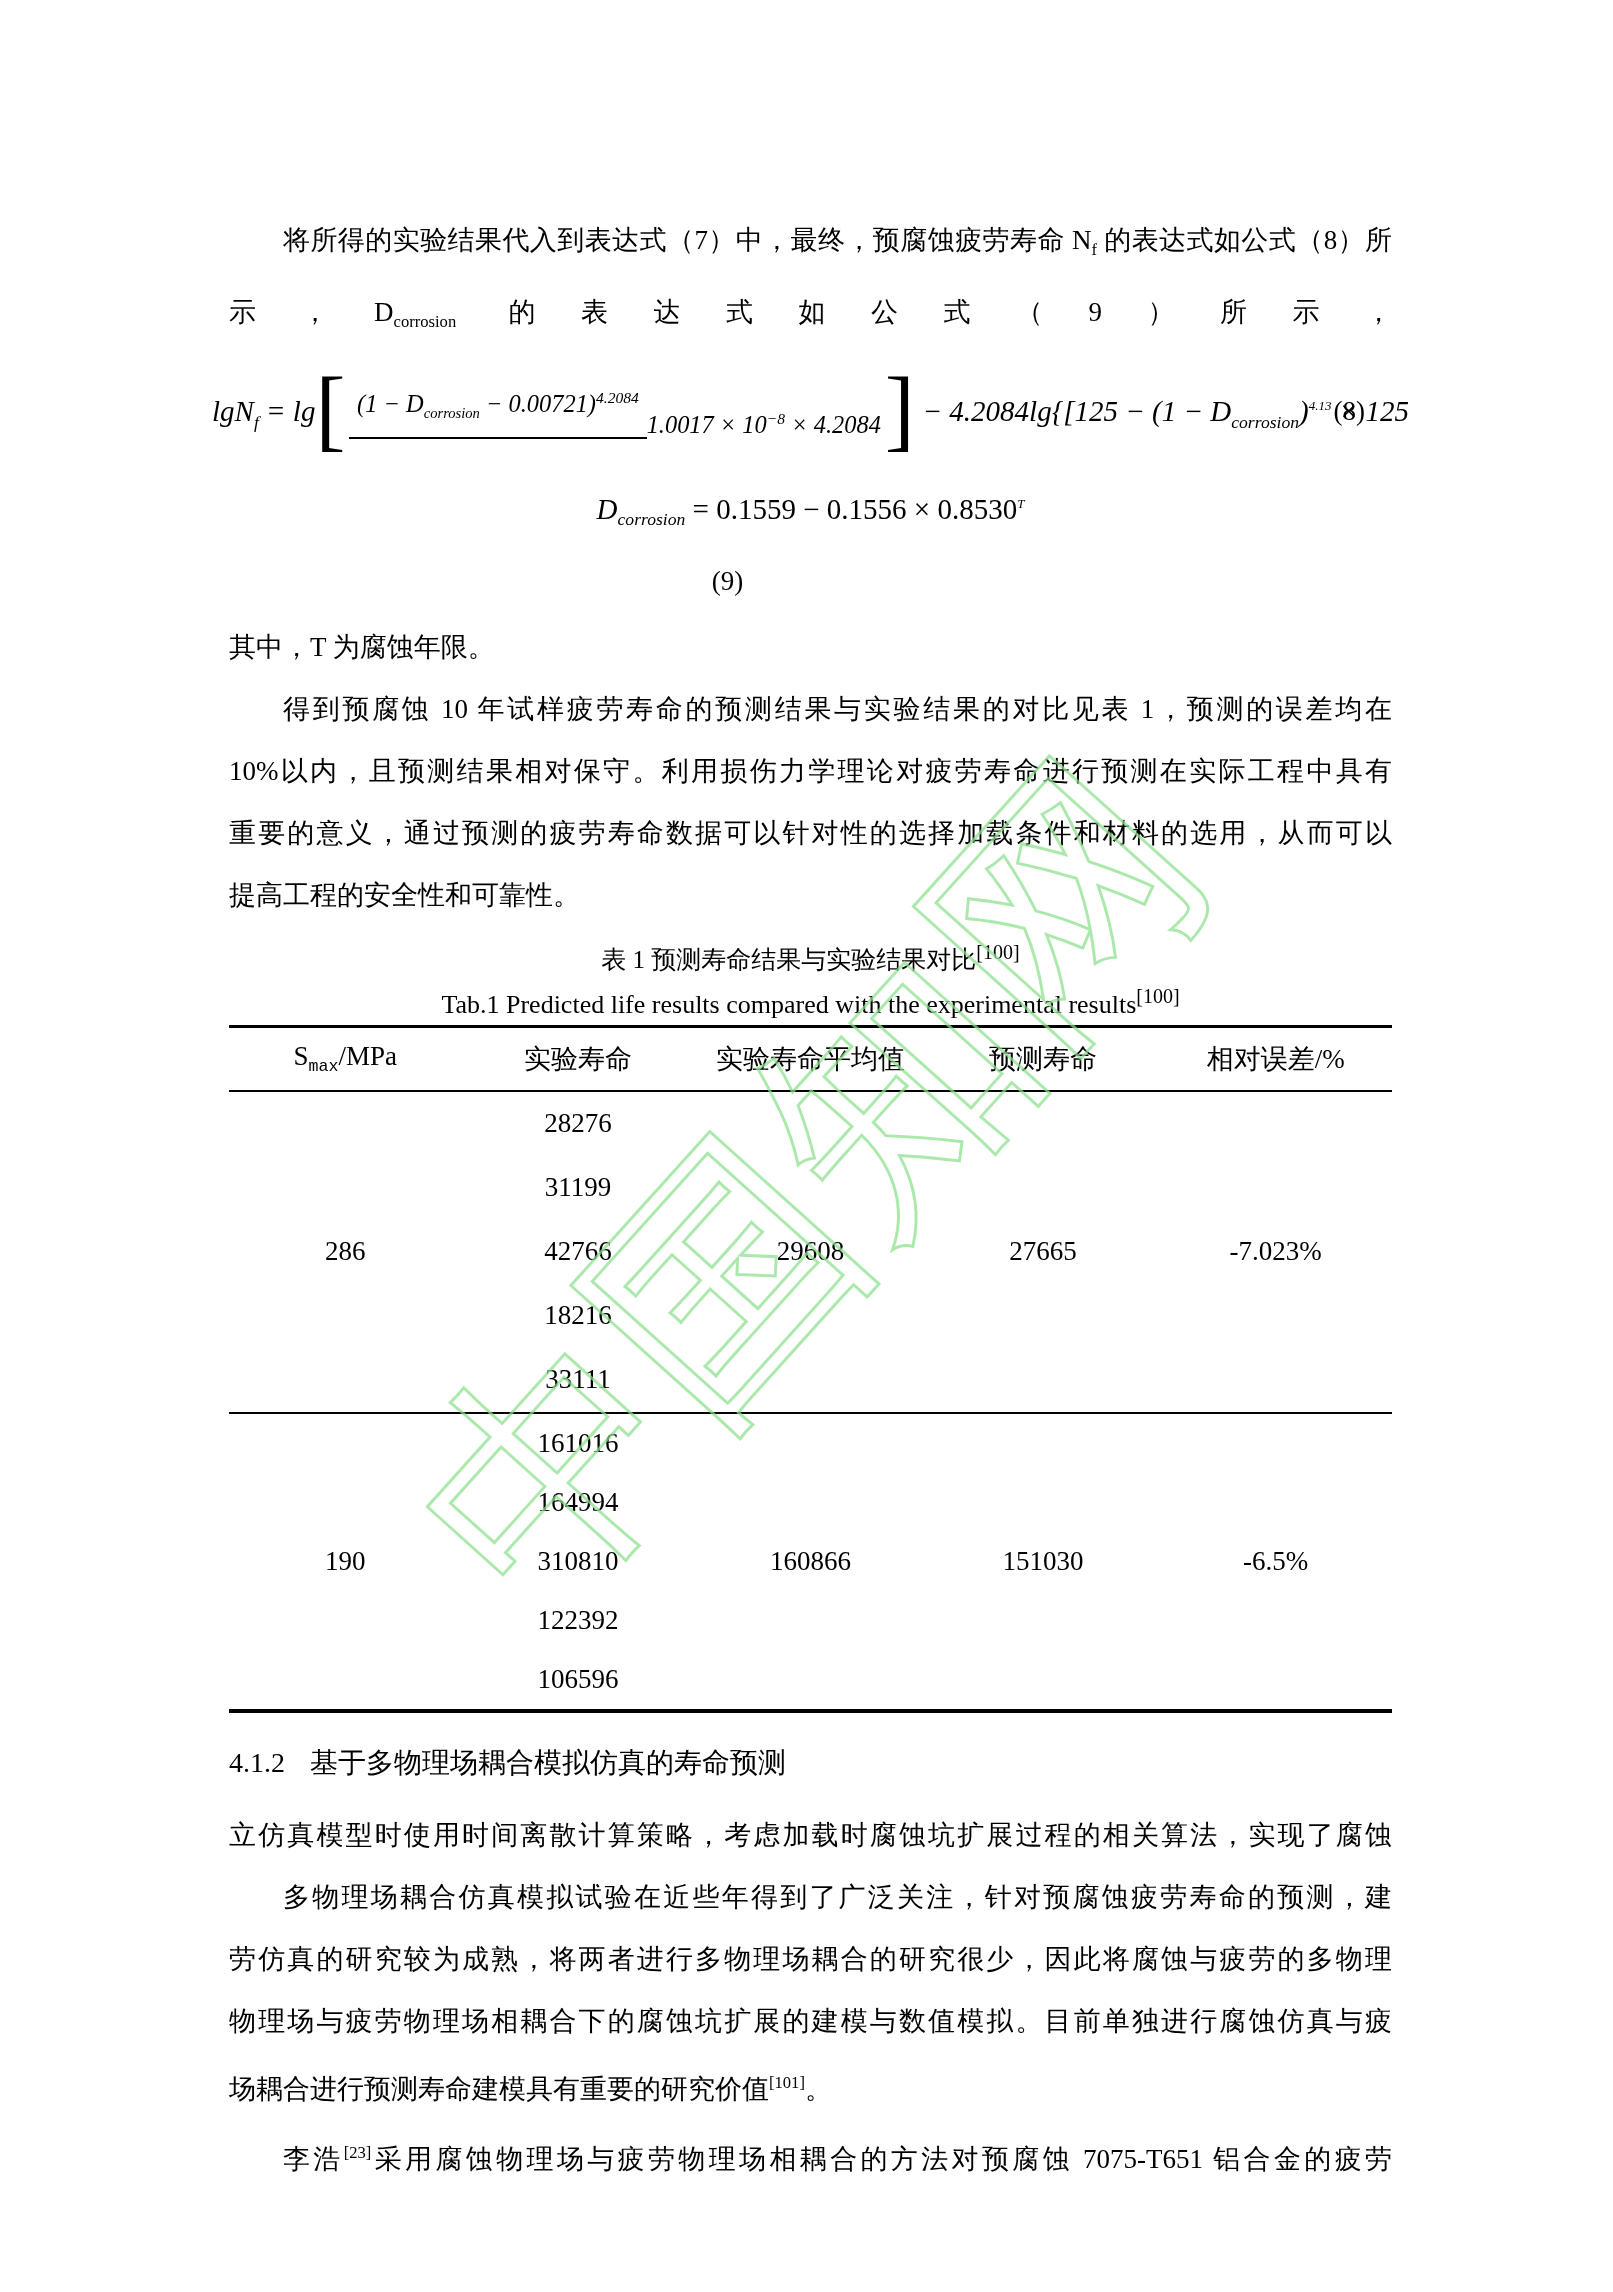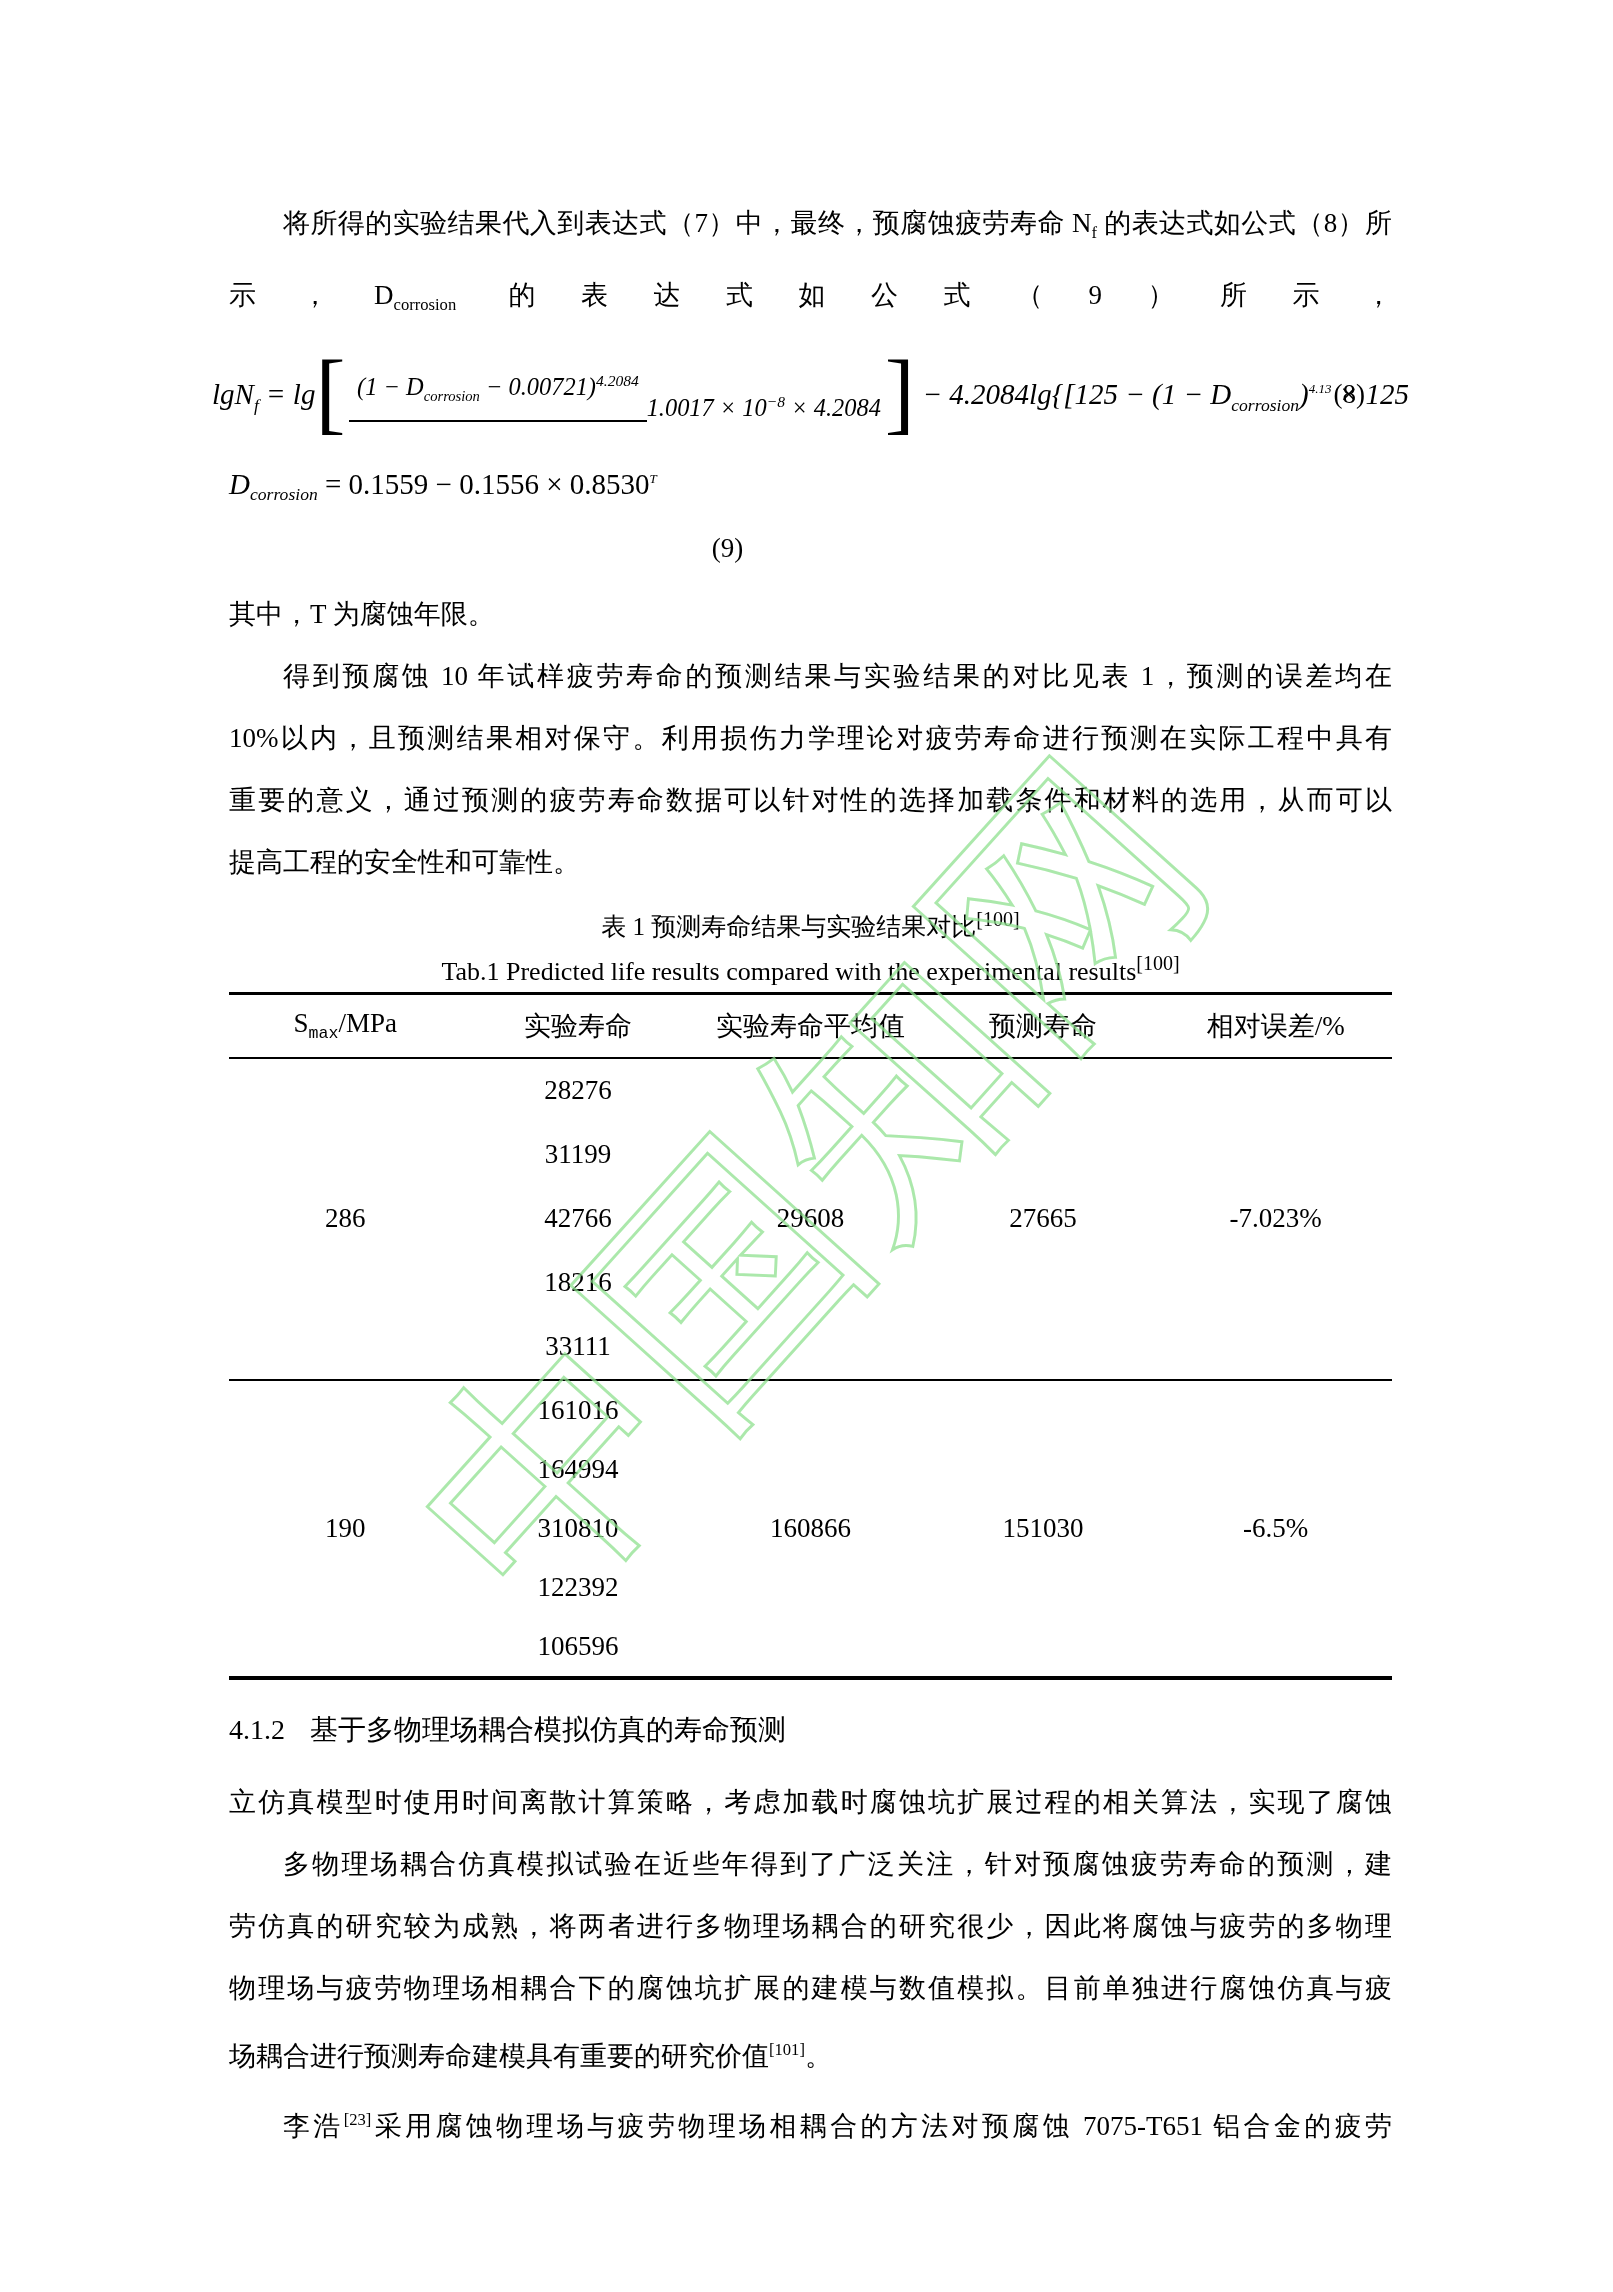--- a/index.html
+++ b/index.html
@@ -1,21 +1,21 @@
 <!DOCTYPE html>
 <html><head>
 <meta charset="utf-8">
 <style>
   html,body { margin:0; padding:0; background:#e8e8e8; }
   .page {
     position:relative; width:1613px; height:2293px; background:#ffffff;
     font-family:"Liberation Serif","DejaVu Serif",serif; color:#000;
     overflow:hidden; margin:0 auto;
   }
-  .content { position:absolute; left:229px; top:0; width:1163px; z-index:1; }
+  .content { position:absolute; left:229px; top:17px; width:1163px; z-index:1; }
 
   
   .line { font-size:27px; line-height:62px; min-height:62px; text-align:left; }
   .just { text-align:justify; text-align-last:justify; }
   .ind  { text-indent:2em; }
   .line sub { font-size:16.6px; }
   .line sup { font-size:16.6px; }
 
   
   .para1 { padding-top:192px; }
@@ -32,21 +32,21 @@
   .formula8 sup, .formula9 sup { font-size:13px; }
   .frac { display:inline-flex; text-align:center; font-size:24.4px; margin:0 3.9px; }
   .frac .num { border-bottom:2px solid #000; padding:0 7.8px 4.9px 7.8px; white-space:pre; }
   .frac .den { padding-top:21px; white-space:pre; }
   .frac sup { font-size:15.6px; }
   .frac sub { font-size:14.6px; }
   .bracket { font-size:90px; font-style:normal; font-weight:normal; line-height:1; margin-top:-7.8px; }
   .eqnum8 { position:absolute; right:27px; top:50%; transform:translateY(-58%); font-style:normal; font-size:27px; }
 
   
-  .formula9 { margin-top:5.9px; font-size:29px; line-height:41px; }
+  .formula9 { margin-top:5.9px; text-align:center; font-size:29px; line-height:57px; }
   .it { font-style:italic; }
   .eqnum9 { margin-top:13.7px; text-align:center; font-size:27px; line-height:39px; transform:translateX(-83px); }
 
   .para2 { margin-top:15.6px; }
 
   
   .cap-zh { margin-top:7.8px; text-align:center; font-size:25px; line-height:37px; }
   .cap-en { text-align:center; font-size:26px; line-height:37px; }
   .cap-zh sup, .cap-en sup { font-size:20px; }
 

